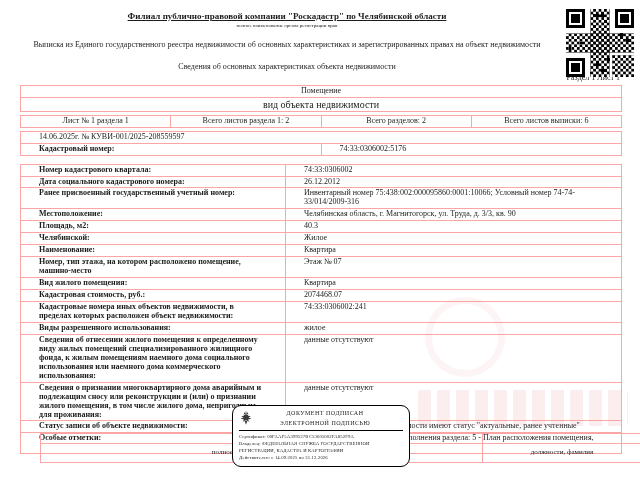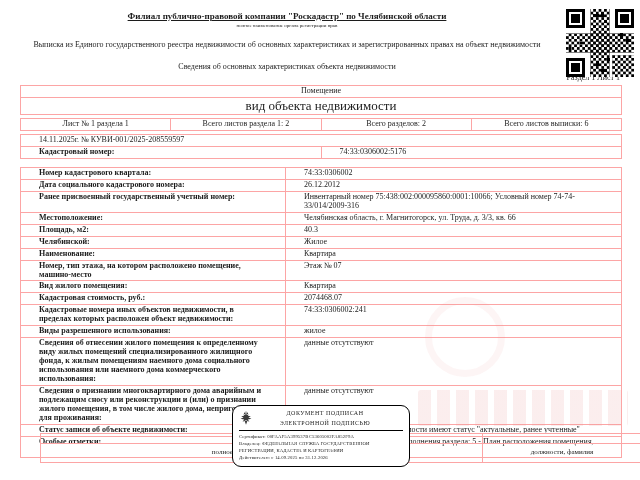--- a/index.html
+++ b/index.html
@@ -36,21 +36,21 @@
   
   table { border-collapse:collapse; table-layout:fixed; width:602px; margin-left:20px; }
   td {
     border:1px solid #fca5a5;
     font-size:8px; line-height:1.12;
     padding:1px 18px; vertical-align:top;
     overflow:hidden; word-wrap:break-word;
   }
   .t-object { margin-top:3px; }
   .t-object td { text-align:center; }
-  .t-object .caption { font-size:13px; }
+  .t-object .caption { font-size:10px; }
   .t-sheets { margin-top:3px; }
   .t-sheets td { text-align:center; }
   .t-request { margin-top:3px; }
   .t-details { margin-top:8px; }
   .label-col, .label-cell { width:228px;font-weight:bold; }
 
   
   .t-footer { position:absolute; left:20px; top:433px; }
   .t-footer td { text-align:center; vertical-align:bottom; }
   .t-footer .space-row td { height:7px; }
@@ -155,21 +155,21 @@
       <td>Всего листов раздела 1: 2</td>
       <td>Всего разделов: 2</td>
       <td>Всего листов выписки: 6</td>
     </tr>
   </tbody>
     </table>
 
   <table class="t-request">
     <tbody>
         <tr>
-      <td colspan="2">14.11.2025г. № КУВИ-001/2025-208559597</td>
+      <td colspan="2">14.06.2025г. № КУВИ-001/2025-208559597</td>
     </tr>
     <tr>
       <td class="label-col">Кадастровый номер:</td>
       <td>74:33:0306002:5176</td>
     </tr>
   </tbody>
     </table>
 
   <table class="t-details">
     <tbody>
@@ -180,21 +180,21 @@
         <tr>
           <td class="label-cell">Дата социального кадастрового номера:</td>
           <td>26.12.2012</td>
         </tr>
         <tr>
           <td class="label-cell">Ранее присвоенный государственный учетный номер:</td>
           <td>Инвентарный номер 75:438:002:000095860:0001:10066; Условный номер 74-74-33/014/2009-316</td>
         </tr>
         <tr>
           <td class="label-cell">Местоположение:</td>
-          <td>Челябинская область, г. Магнитогорск, ул. Труда, д. 3/3, кв. 66</td>
+          <td>Челябинская область, г. Магнитогорск, ул. Труда, д. 3/3, кв. 90</td>
         </tr>
         <tr>
           <td class="label-cell">Площадь, м2:</td>
           <td>40.3</td>
         </tr>
         <tr>
           <td class="label-cell">Челябинской:</td>
           <td>Жилое</td>
         </tr>
         <tr>

